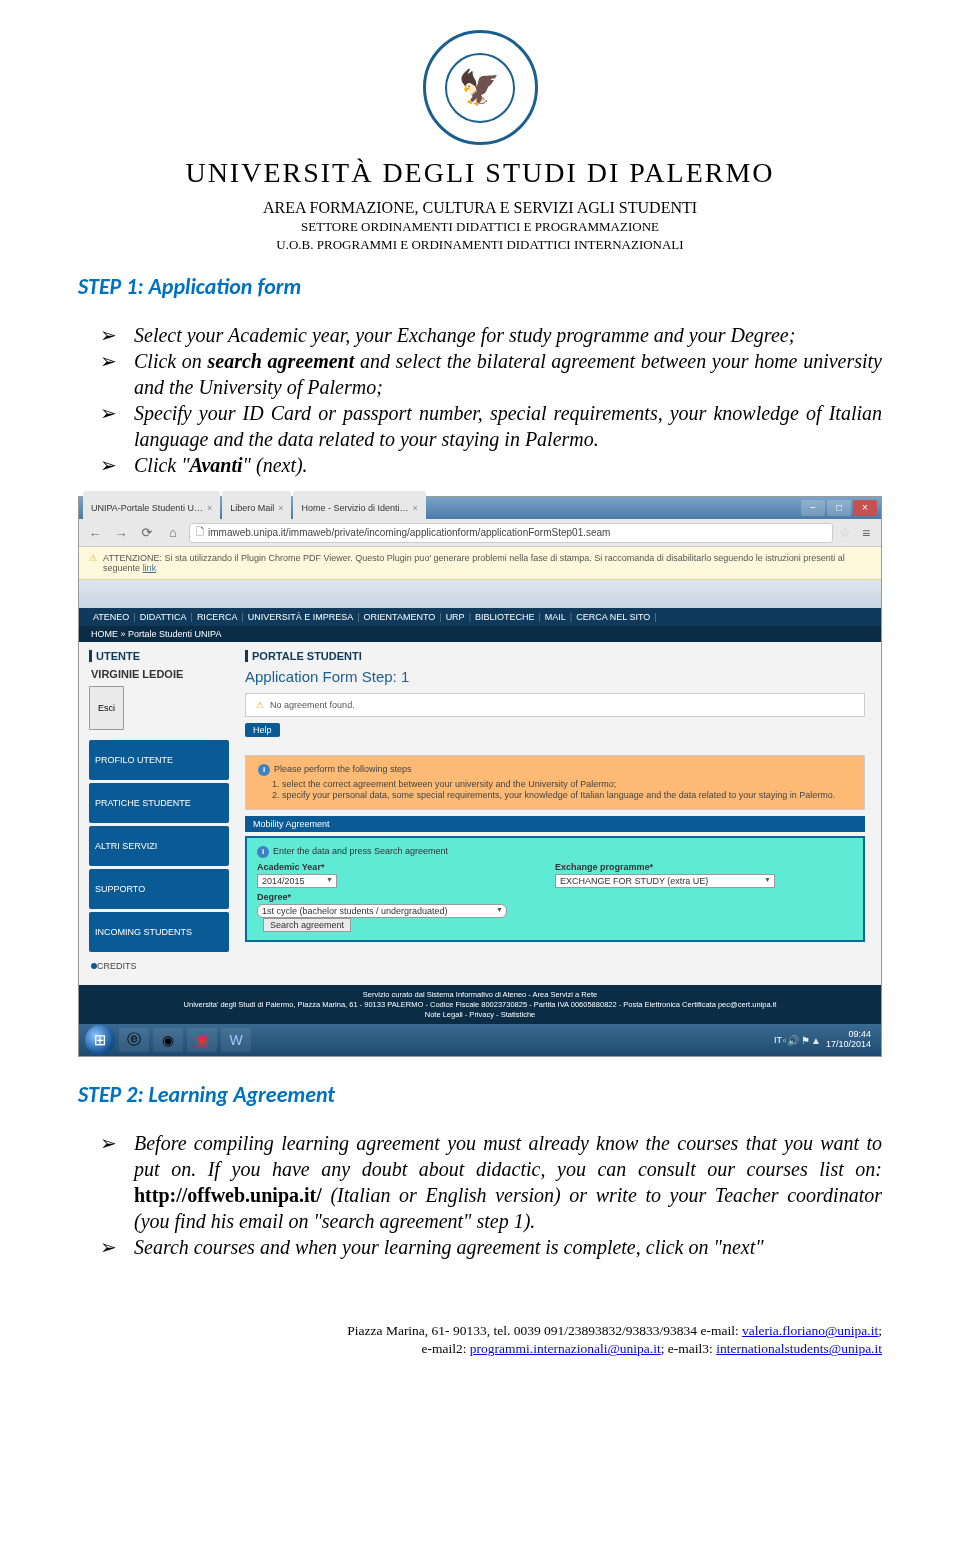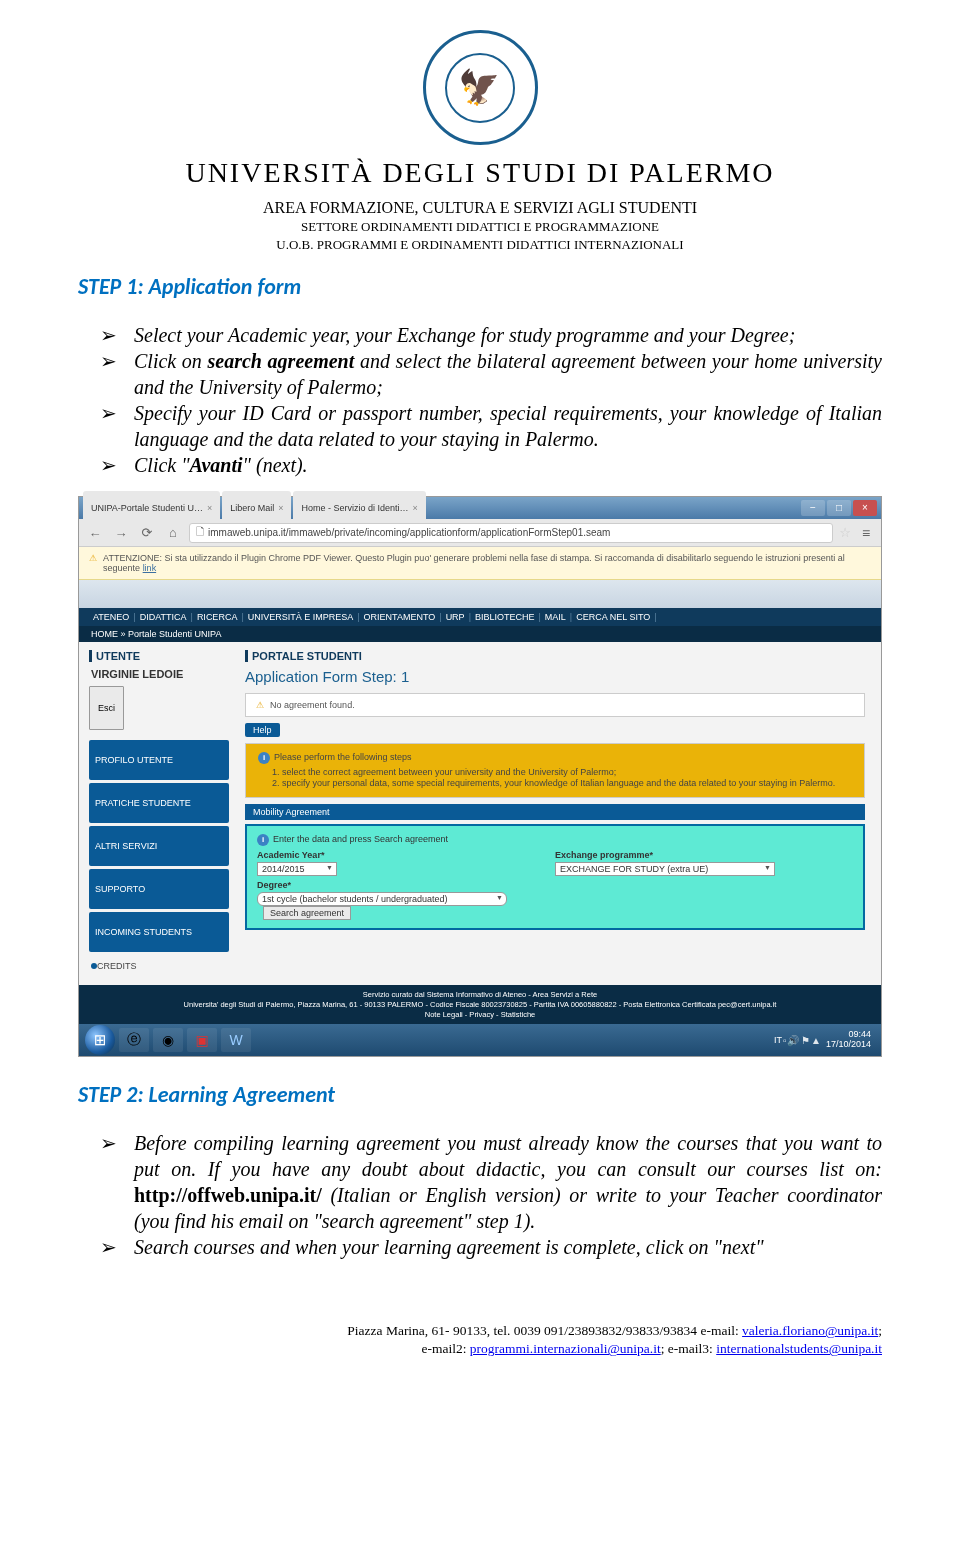--- a/index.html
+++ b/index.html
@@ -226,26 +226,27 @@
   .help-btn {
     display: inline-block;
     background: #0a5a96;
     color: #fff;
     font-size: 9px;
     padding: 2px 8px;
     border-radius: 2px;
     margin-bottom: 6px;
   }
   .info-box {
-    background: #eab308;
+    background: #fdba74;
     border: 1px solid #ccc;
     padding: 8px 12px;
     font-size: 9px;
     color: #444;
     margin-bottom: 6px;
+    margin-top: 12px;
   }
   .info-box ol { margin-left: 24px; margin-top: 3px; }
   .info-box ol li { margin-bottom: 1px; }
   .info-i { display: inline-block; width: 12px; height: 12px; background: #3b82c4; color: #fff; border-radius: 50%; text-align: center; line-height: 12px; font-size: 8px; font-weight: bold; margin-right: 4px; }
   .section-bar {
     background: #0a5a96;
     color: #fff;
     font-size: 9px;
     padding: 3px 8px;
     margin-bottom: 4px;

